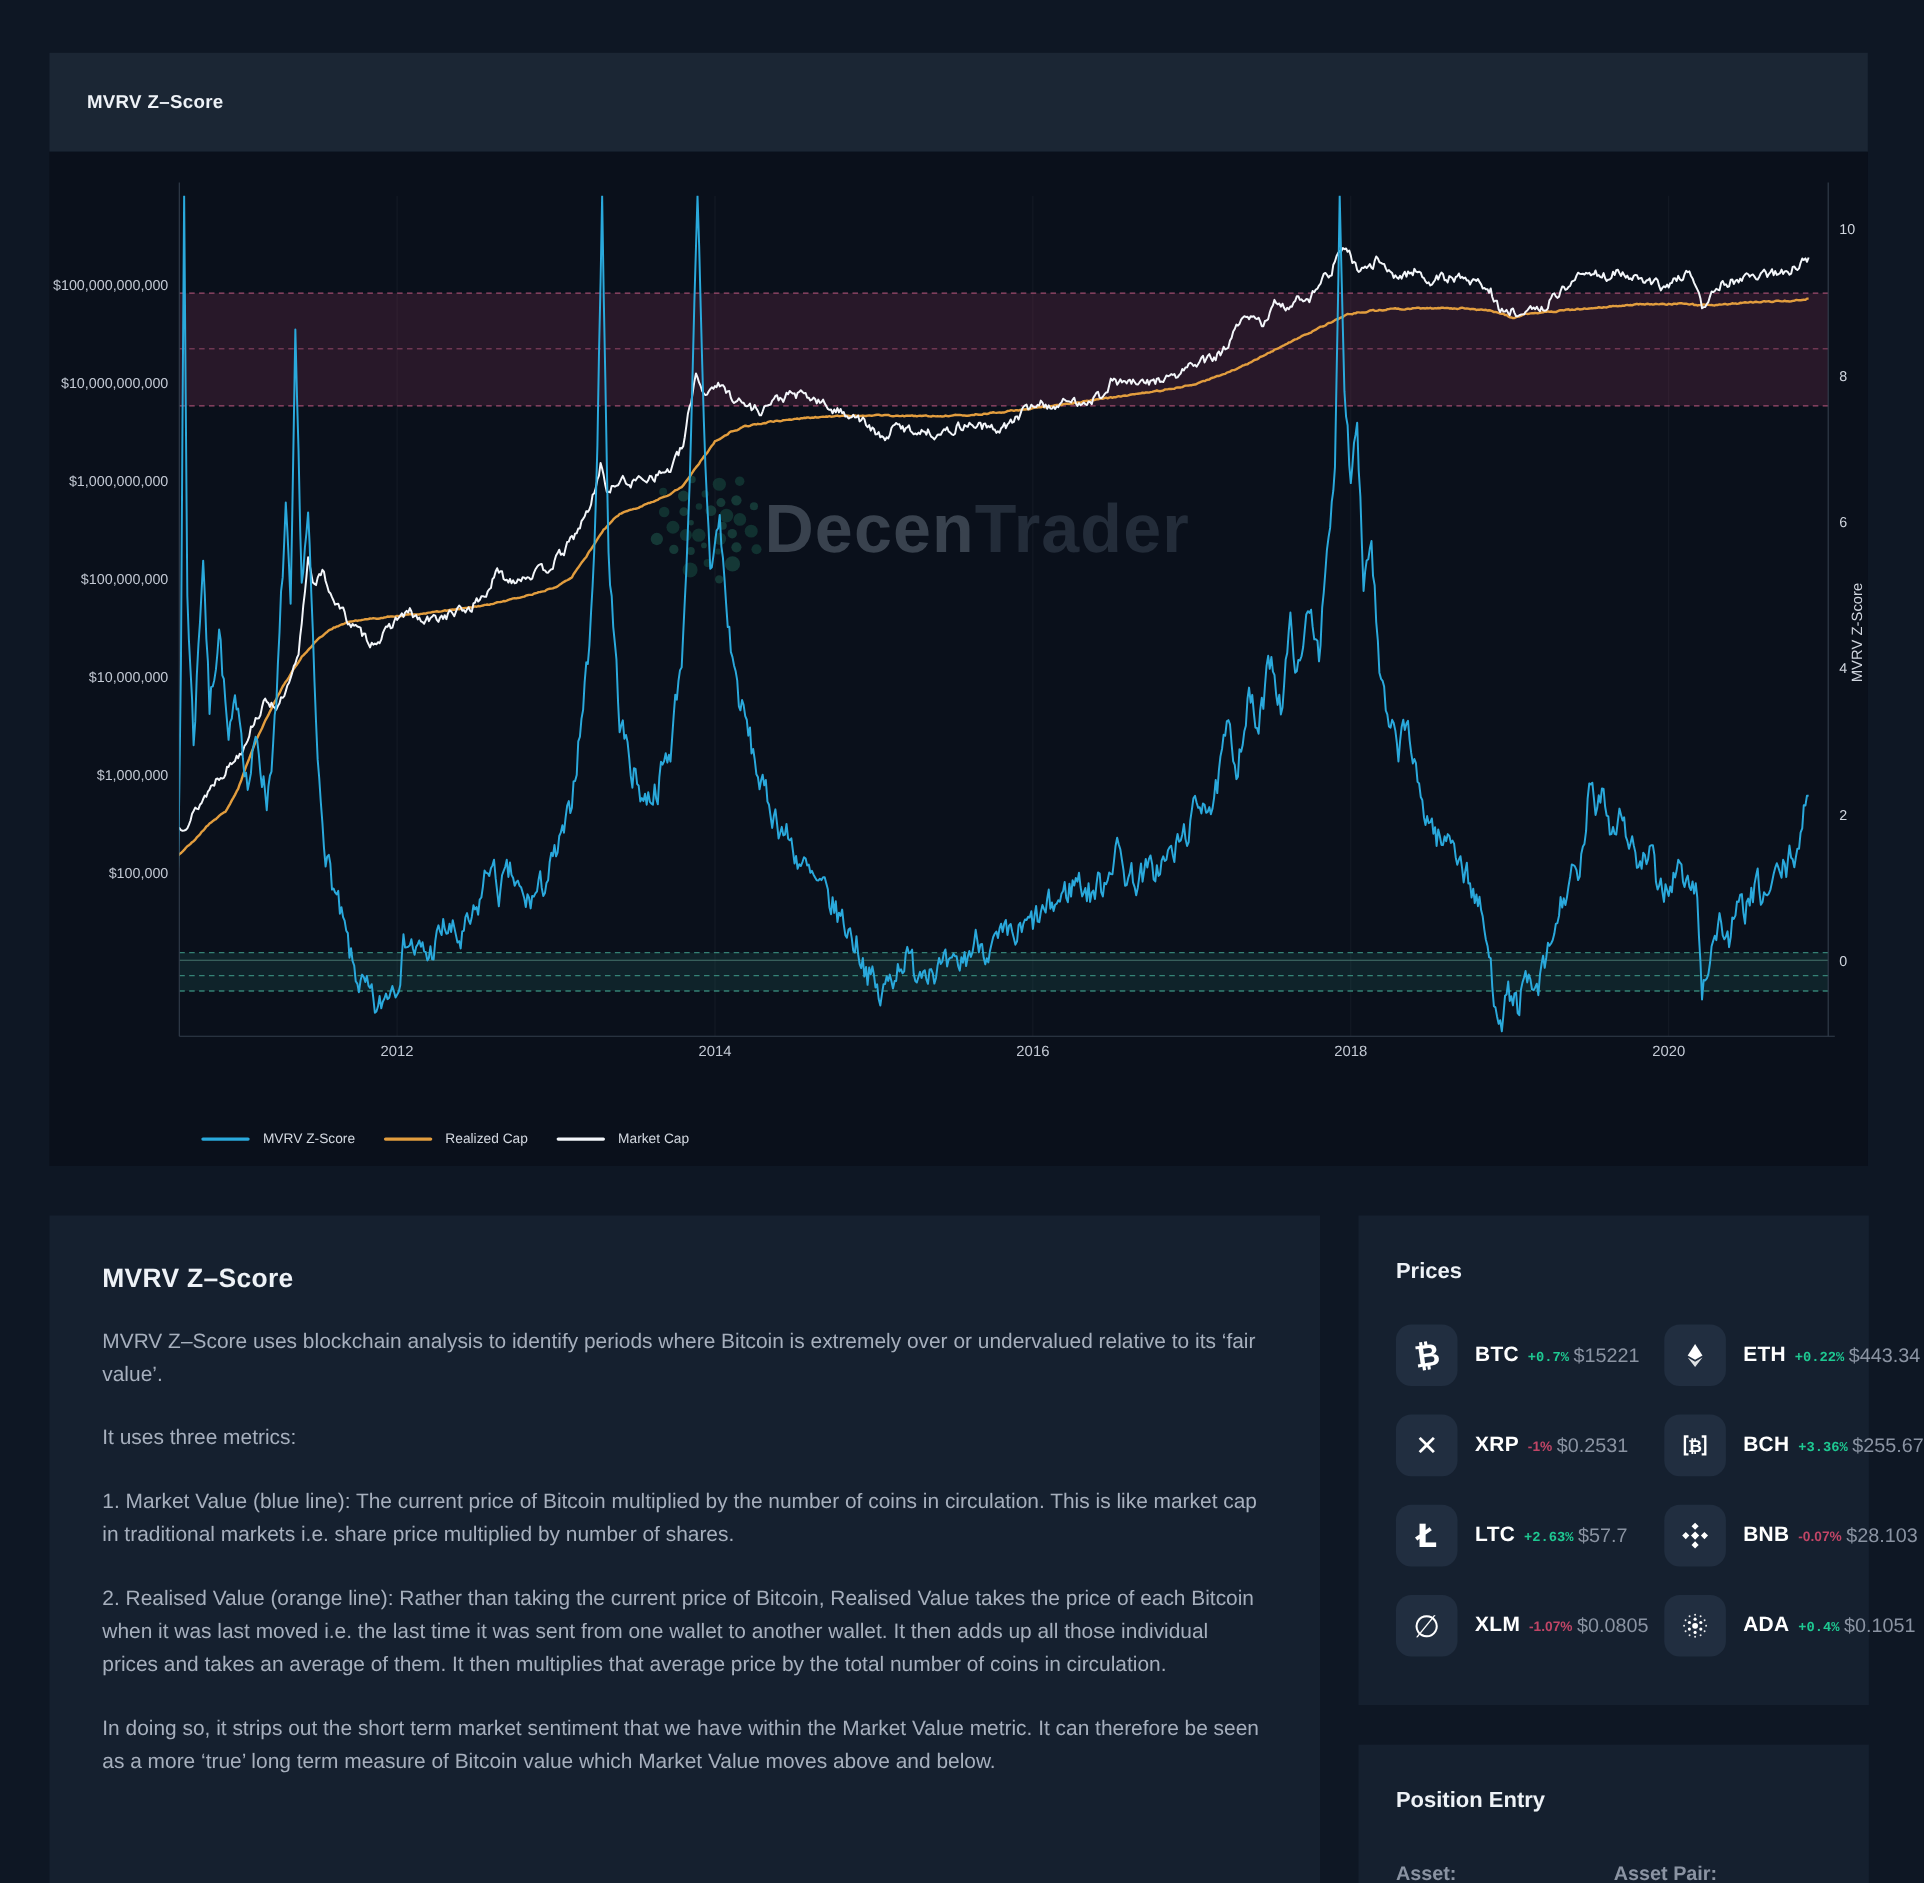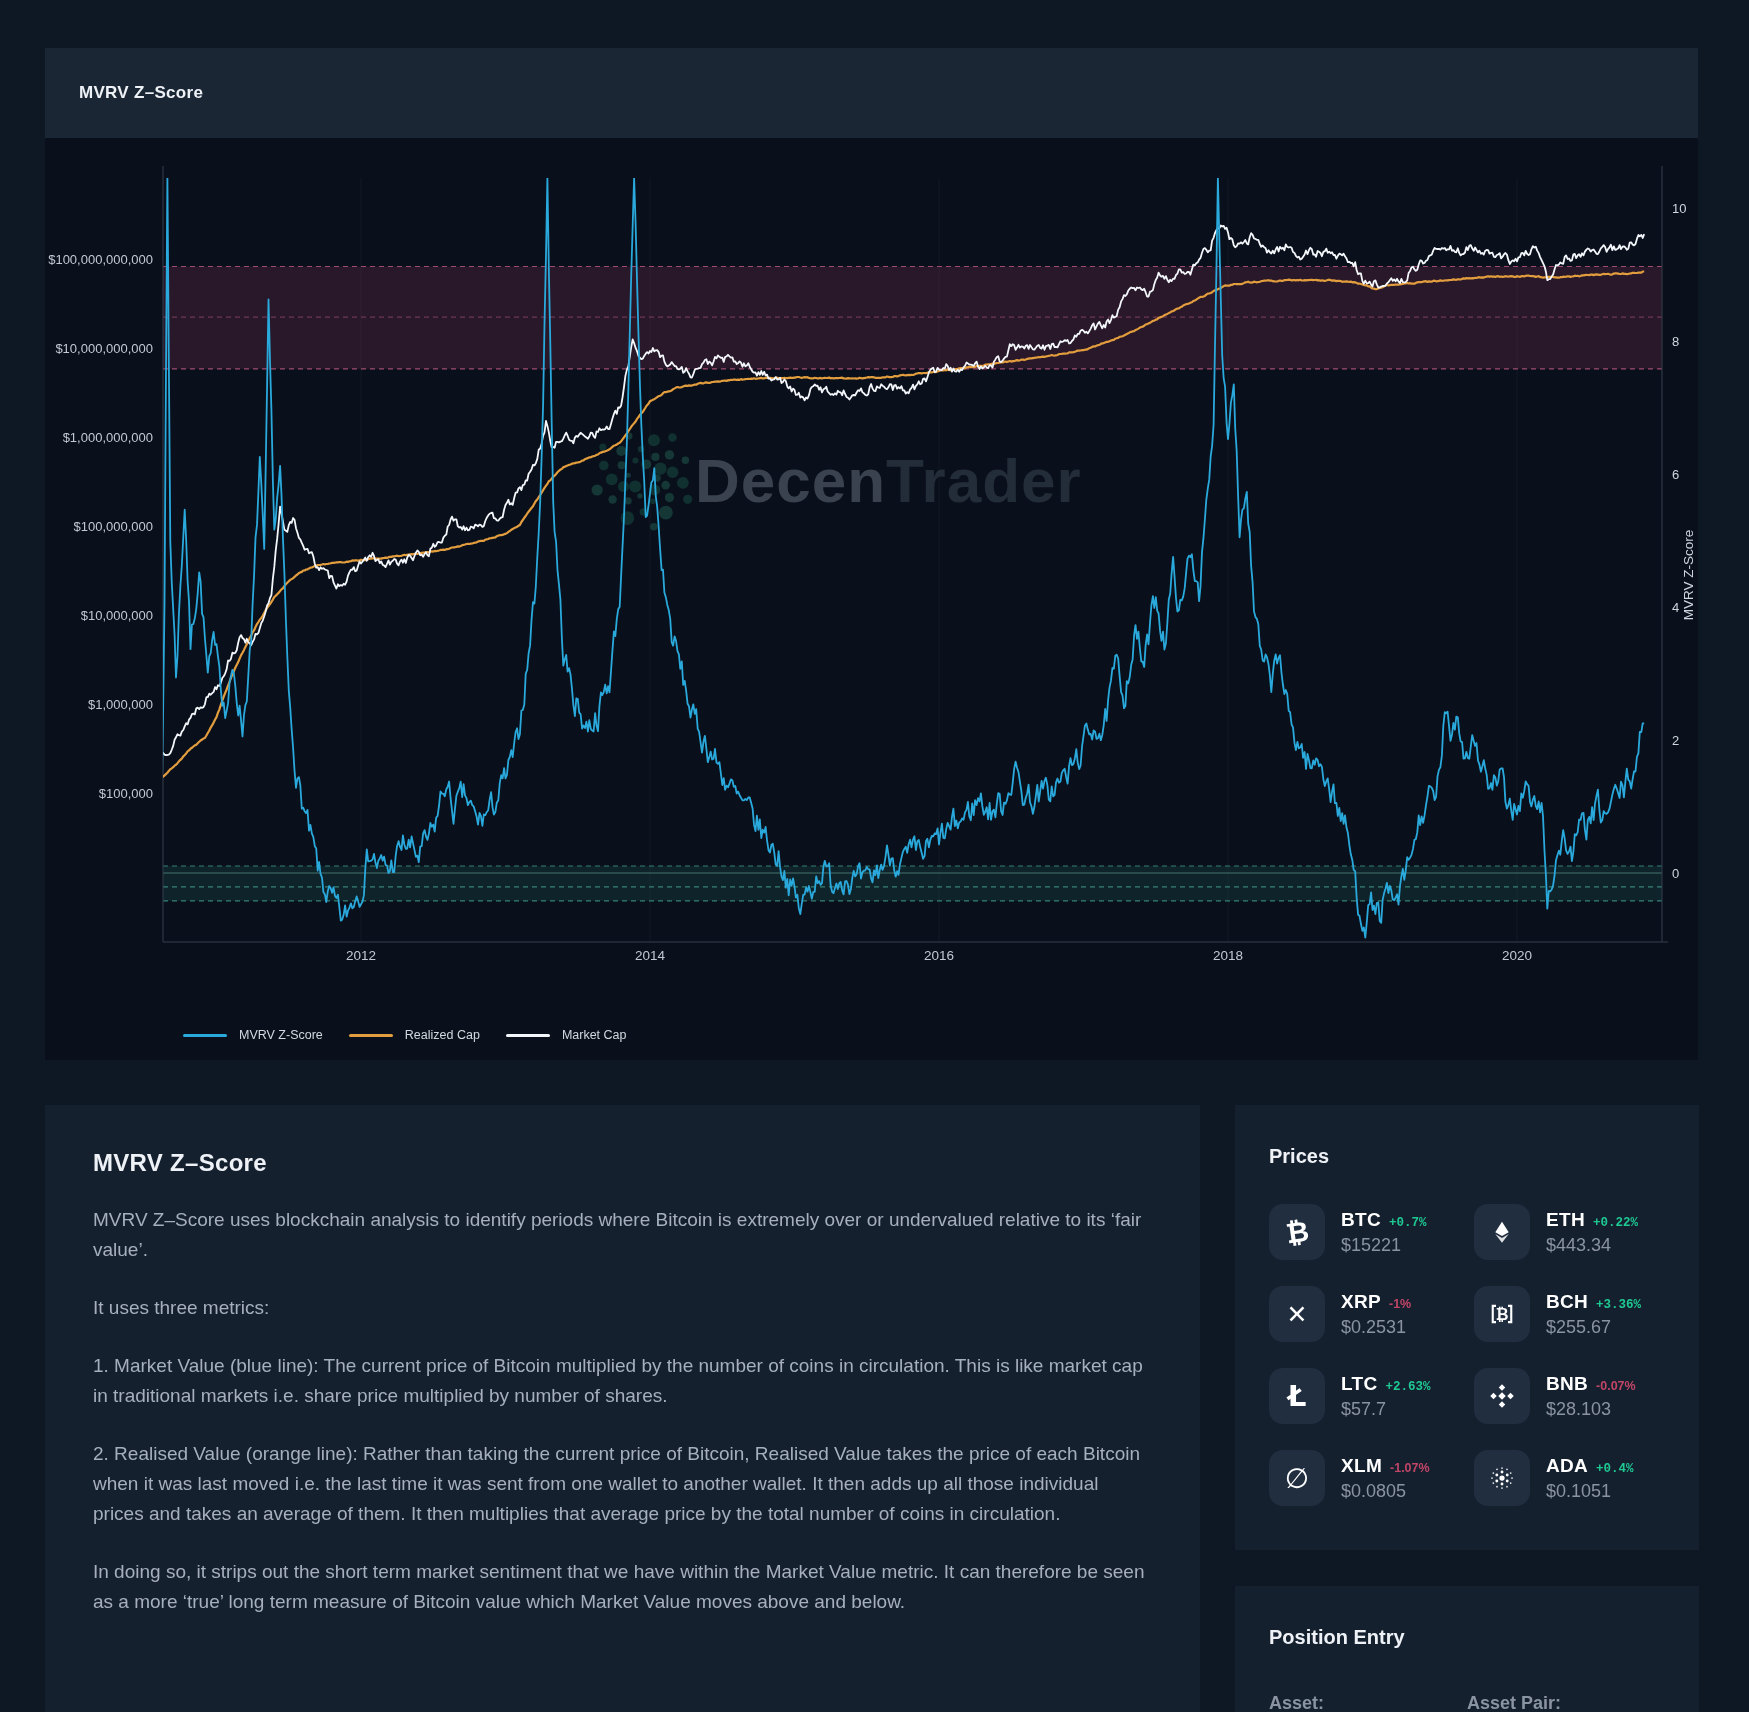--- a/index.html
+++ b/index.html
@@ -32,21 +32,21 @@
   .info-subheading{font-size:19px; font-weight:bold; color:var(--text-bright); margin-top:52px;}
   .info-paragraphs p{font-size:19px; line-height:30px; color:var(--text-body); margin-top:28px;}
   .side-col{position:absolute; left:1235px; top:1105px; width:464px;}
   .prices-card{background:var(--card); padding:40px 34px 44px 34px;}
   .prices-heading,.pe-heading{font-size:20px; font-weight:bold; color:var(--text-bright);}
   .prices-grid{margin-top:36px; display:grid; grid-template-columns:1fr 1fr; row-gap:26px; column-gap:14px;}
   .price-item{display:flex; align-items:center; gap:16px; cursor:pointer;}
   .tile{width:56px; height:56px; border-radius:14px; background:var(--tile); flex:0 0 auto;
     display:flex; align-items:center; justify-content:center;
     font-family:"DejaVu Sans","Liberation Sans",sans-serif; color:#fff; font-size:28px; font-weight:bold;}
-  .pinfo{display:flex; flex-direction:column; gap:4px;}
+  .pinfo{display:flex; flex-direction:row; gap:4px;align-items:flex-end;}
   .prow{display:flex; align-items:baseline; gap:8px;}
   .sym{font-size:19px; font-weight:bold; color:#fff; letter-spacing:.3px;}
   .chg{font-size:12.5px; font-weight:bold;}
   .chg.up{color:var(--green);font-family:Liberation Mono, monospace;} .chg.down{color:var(--red);}
   .pval{font-size:18px; color:var(--text-dim);}
   .pe-card{margin-top:36px; background:var(--card); padding:40px 34px; height:240px;}
   .pe-labels{margin-top:44px; display:flex;}
   .pe-labels span{font-size:18px; font-weight:bold; color:var(--text-dim); width:50%;}
 </style>
 </head>

